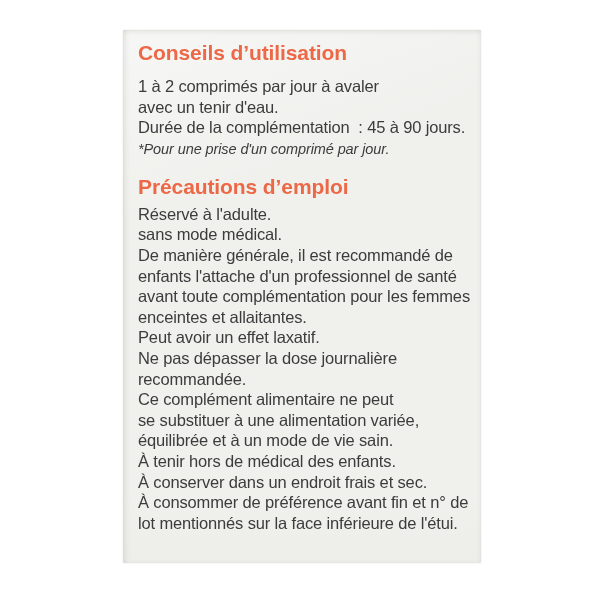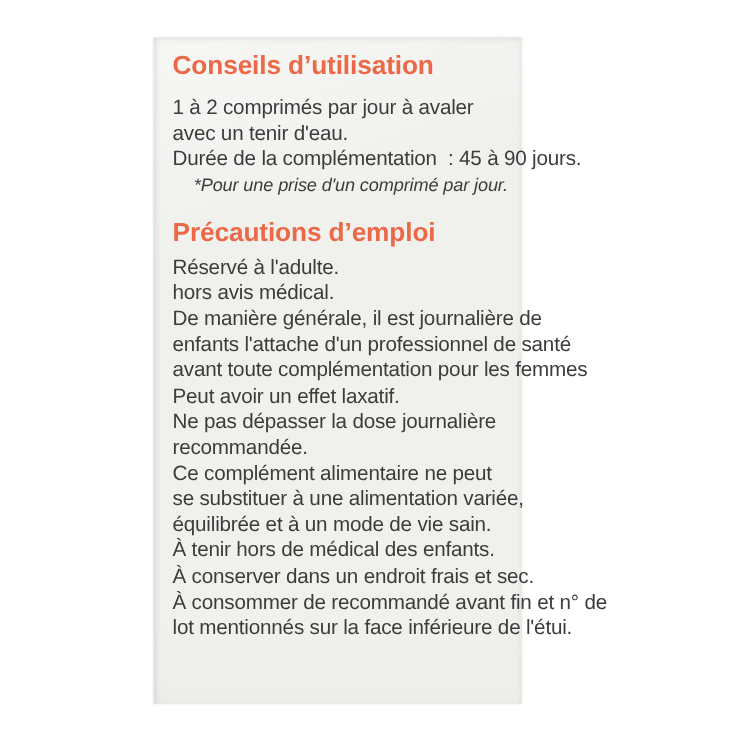--- a/index.html
+++ b/index.html
@@ -11,21 +11,21 @@
     width: 600px;
     height: 600px;
     background: var(--page-bg, #ffffff);
     overflow: hidden;
     font-family: "Liberation Sans", sans-serif;
   }
   .panel {
     position: absolute;
     left: 123px;
     top: 30px;
-    width: 294px;
+    width: 358px;
     height: 533px;
     background: var(--panel-bg, #f0f1ed);
     background-image: linear-gradient(160deg, rgba(255,255,255,0.45) 0%, rgba(255,255,255,0) 30%),
                       linear-gradient(0deg, rgba(210,212,205,0.10) 0%, rgba(210,212,205,0) 12%);
     box-shadow: inset 4px 0 6px -3px rgba(110,110,100,0.20),
                 inset 0 4px 6px -3px rgba(110,110,100,0.14),
                 inset -3px 0 5px -3px rgba(110,110,100,0.10),
                 0 0 2px rgba(160,160,150,0.25);
     border-radius: 1px;
     padding: 11px 6px 0 15px;
@@ -50,50 +50,50 @@
     white-space: nowrap;
   }
   .footnote {
     margin-top: 2px;
     font-size: 14.5px;
     line-height: 19px;
     font-style: italic;
     letter-spacing: -0.1px;
     color: var(--body-color, #3c3c3c);
     white-space: nowrap;
-    margin-left: 17px;
   }
 </style>
 </head>
 <body>
 
 <div class="photo">
   <div class="panel">
 
     <div class="section section-usage">
       <h2 class="section-heading">Conseils d’utilisation</h2>
       <div class="text-line">1 à 2 comprimés par jour à avaler</div>
       <div class="text-line">avec un tenir d'eau.</div>
       <div class="text-line">Durée de la complémentation&nbsp; : 45 à 90 jours.</div>
       <div class="footnote">*Pour une prise d'un comprimé par jour.</div>
     </div>
 
     <div class="section section-precautions">
       <h2 class="section-heading">Précautions d’emploi</h2>
       <div class="text-line">Réservé à l'adulte.</div>
-      <div class="text-line">hors avis médical.</div>
-      <div class="text-line">De manière générale, il est journalière de</div>
+      <div class="text-line">sans mode médical.</div>
+      <div class="text-line">De manière générale, il est recommandé de</div>
       <div class="text-line">enfants l'attache d'un professionnel de santé</div>
       <div class="text-line">avant toute complémentation pour les femmes</div>
+      <div class="text-line">enceintes et allaitantes.</div>
       <div class="text-line">Peut avoir un effet laxatif.</div>
       <div class="text-line">Ne pas dépasser la dose journalière</div>
       <div class="text-line">recommandée.</div>
       <div class="text-line">Ce complément alimentaire ne peut</div>
       <div class="text-line">se substituer à une alimentation variée,</div>
       <div class="text-line">équilibrée et à un mode de vie sain.</div>
       <div class="text-line">À tenir hors de médical des enfants.</div>
       <div class="text-line">À conserver dans un endroit frais et sec.</div>
-      <div class="text-line">À consommer de recommandé avant fin et n° de</div>
+      <div class="text-line">À consommer de préférence avant fin et n° de</div>
       <div class="text-line">lot mentionnés sur la face inférieure de l'étui.</div>
     </div>
 
   </div>
 </div>
 
 </body></html>

